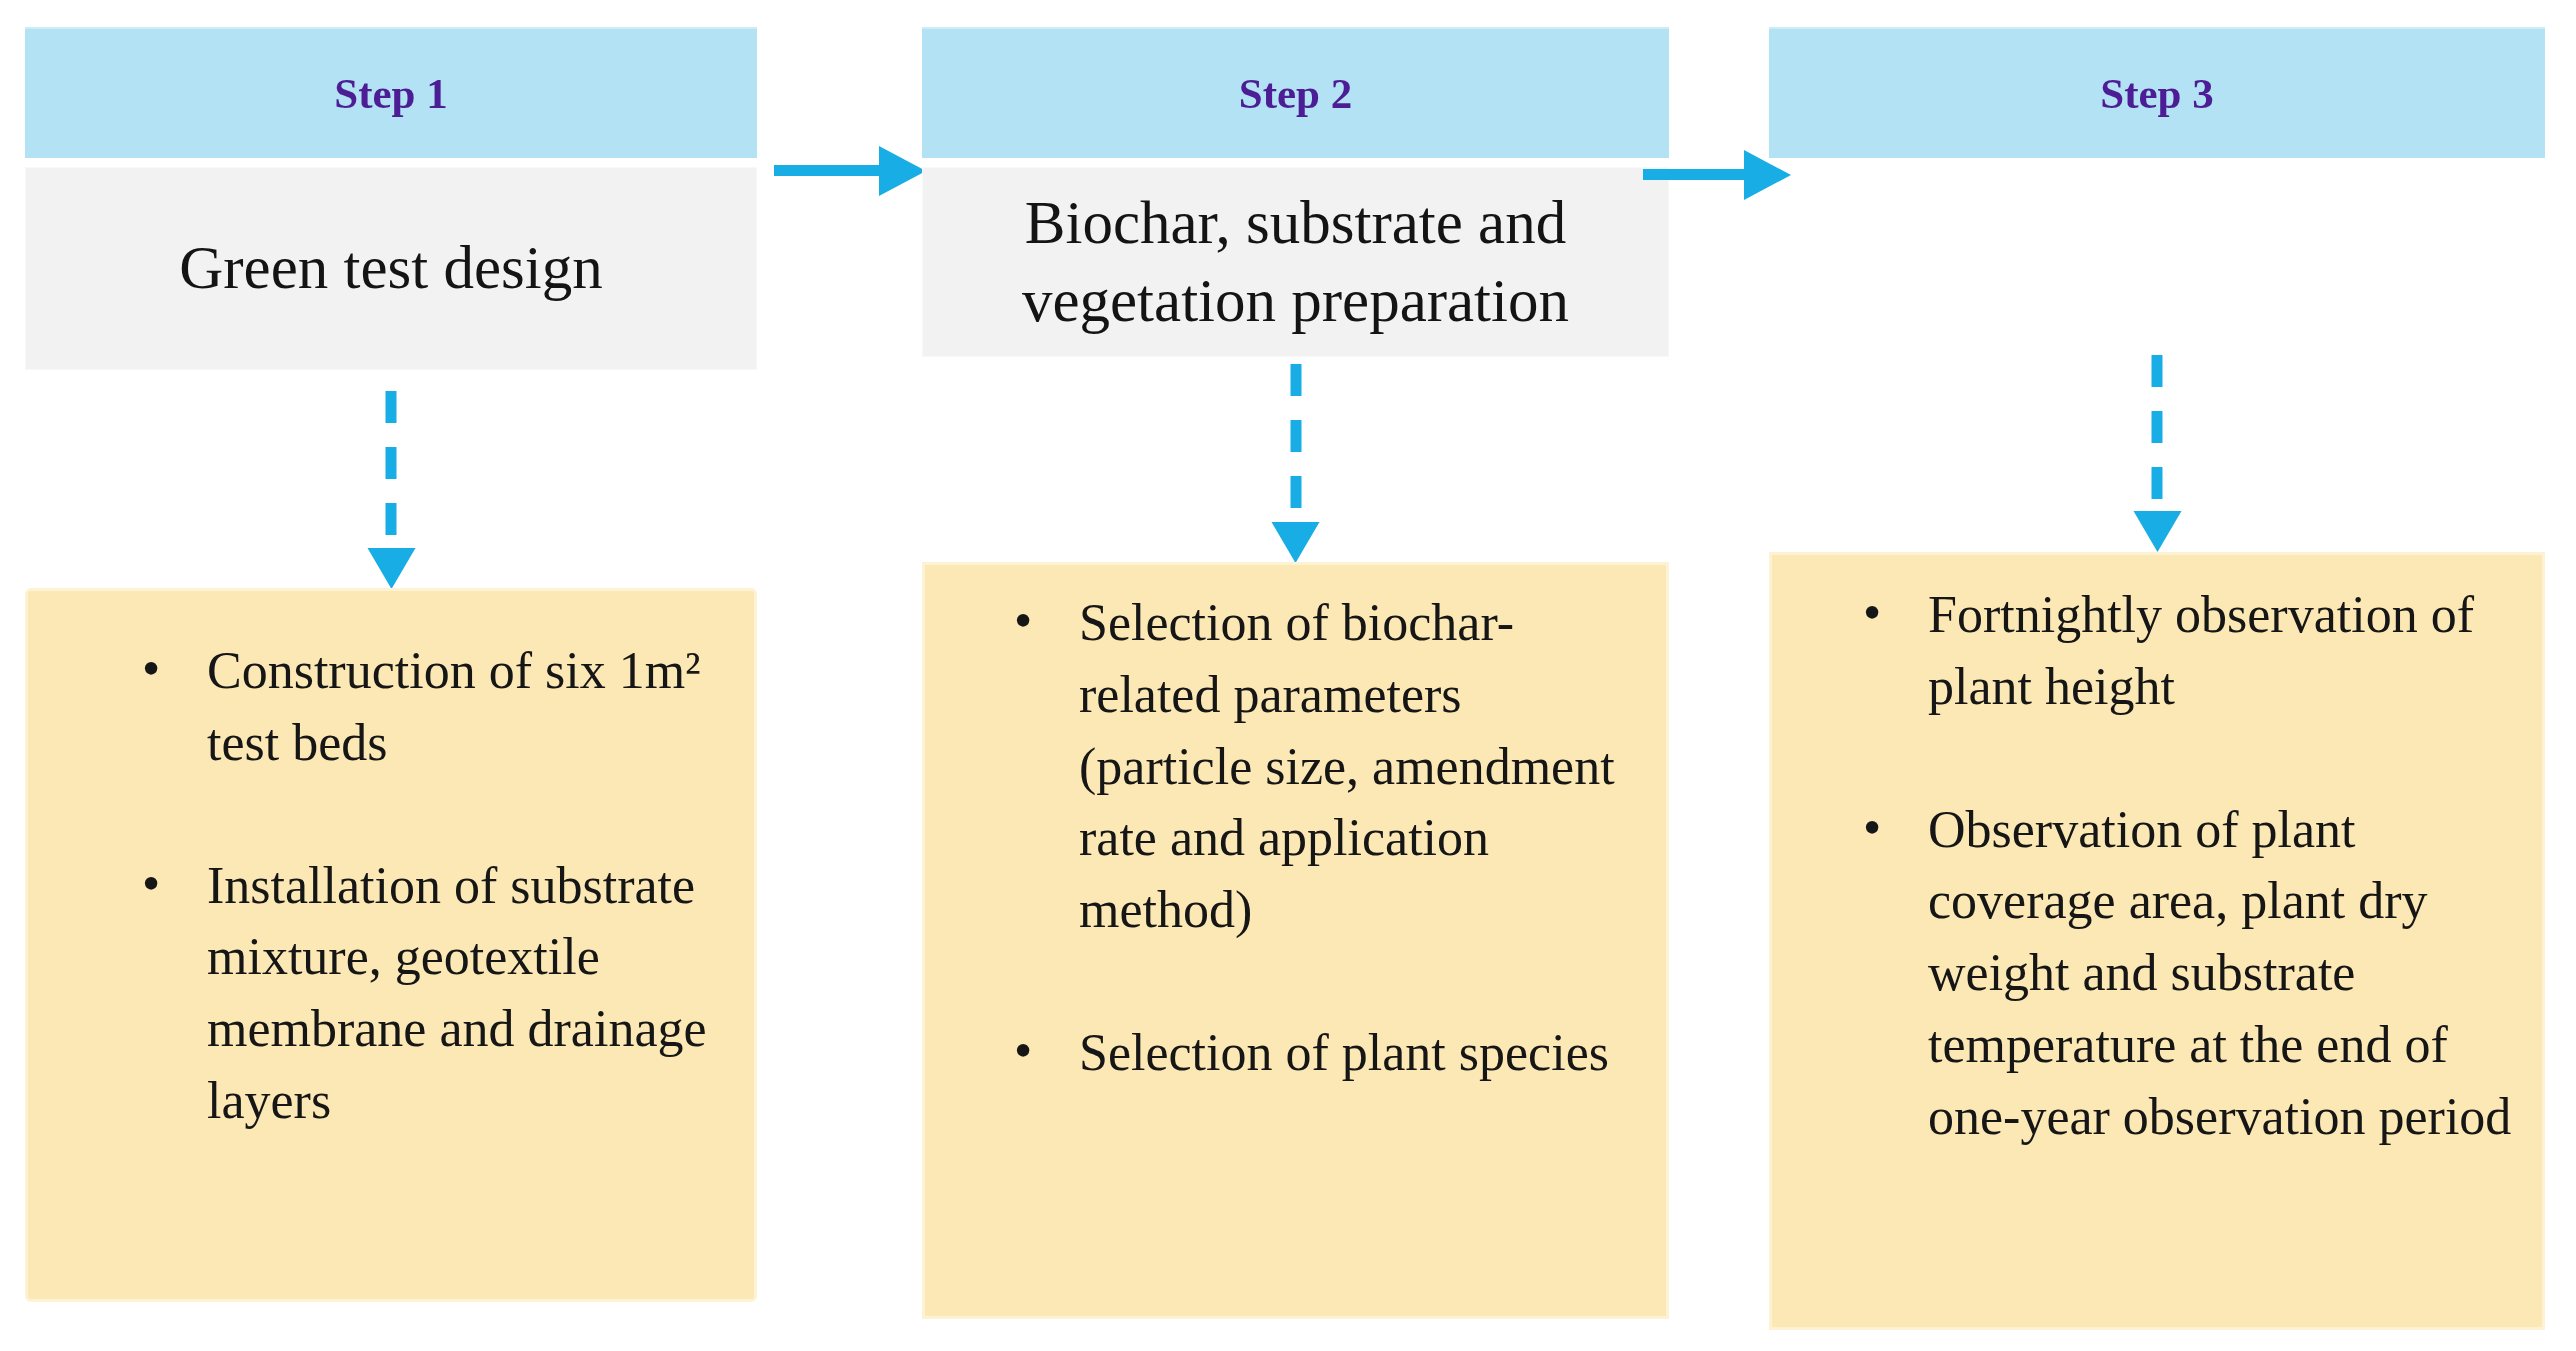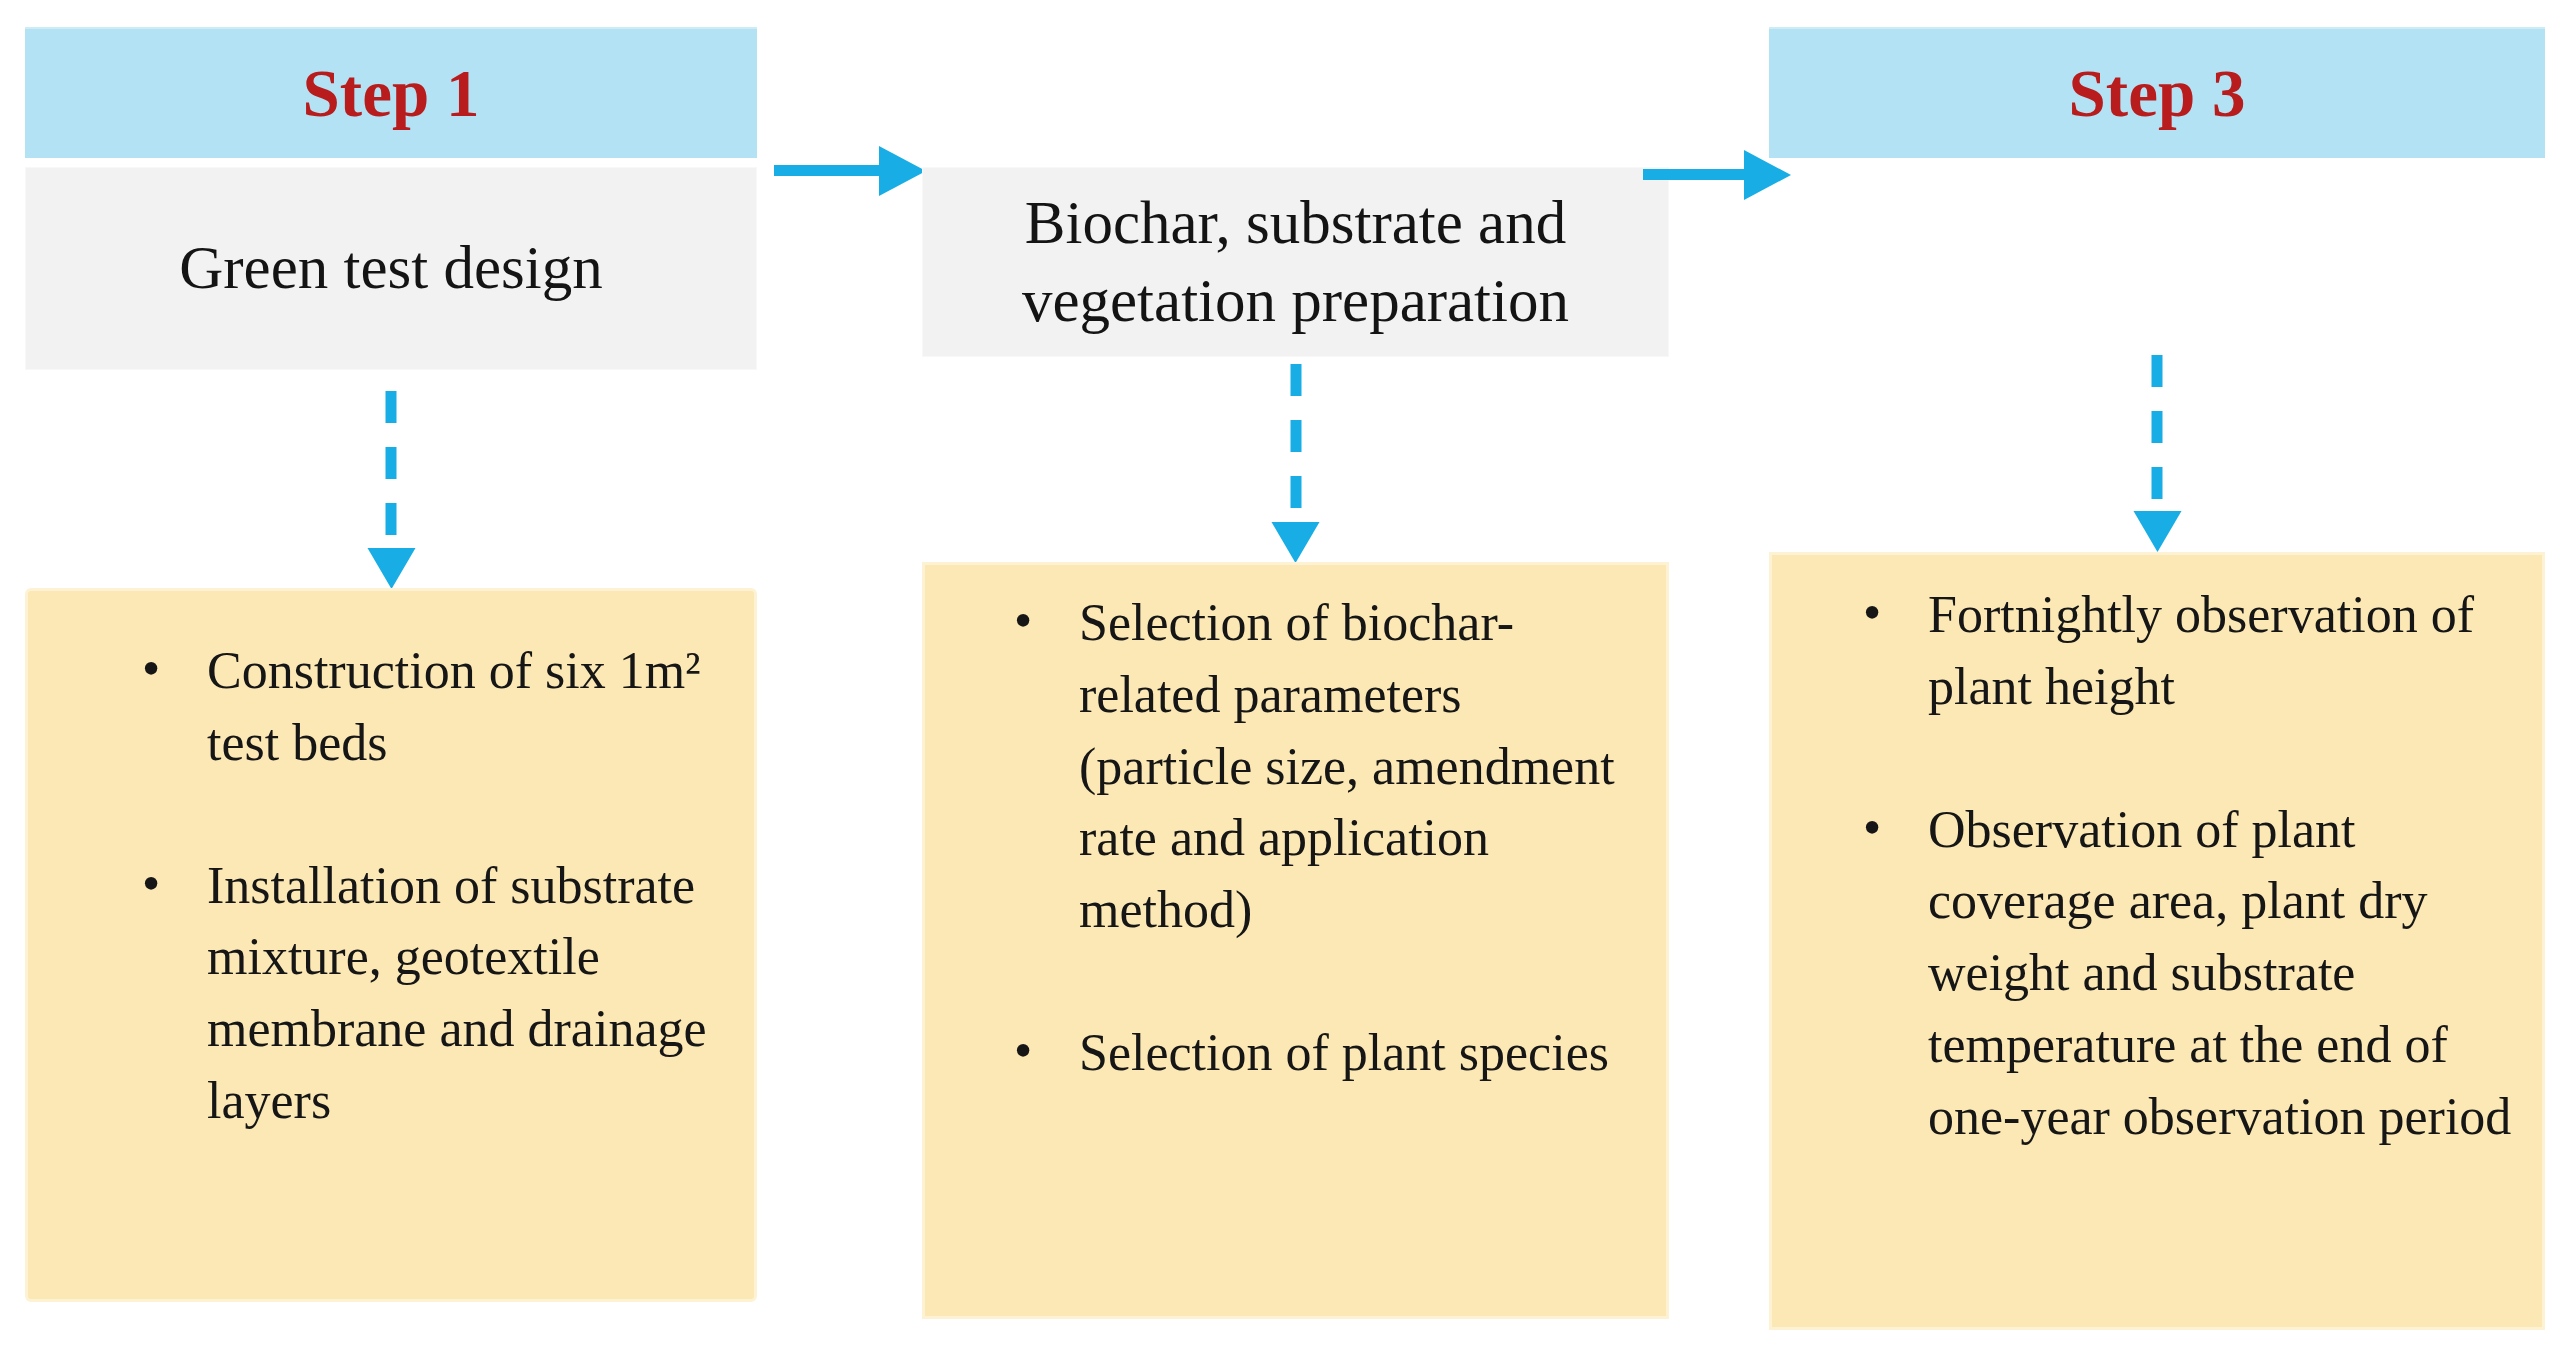--- a/index.html
+++ b/index.html
@@ -22,21 +22,21 @@
   .col{position:absolute;top:0;height:100%;}
   .c1{left:25px;width:732px;}
   .c2{left:922px;width:747px;}
   .c3{left:1769px;width:776px;}
 
   .step-header{
     position:absolute;top:27px;left:0;right:0;height:129px;
     background:var(--header-bg);
     border-top:2.5px solid #CDECf8;
     display:flex;align-items:center;justify-content:center;
-    font-size:67px;font-weight:bold;color:#b91c1c;
+    font-size:43px;font-weight:bold;color:#4c1d95;
   }
   .step-desc{
     position:absolute;top:167px;left:0;right:0;
     background:var(--description-bg);
     border:1.7px solid #f8f8f8;
     display:flex;align-items:center;justify-content:center;
     text-align:center;font-size:61px;line-height:1.28;color:#141414;
     padding:0 25px;box-sizing:border-box;
   }
   .c1 .step-desc{height:203px;}
@@ -113,20 +113,21 @@
       </ul>
     </div>
   </section>
 
   <div class="harrow" id="arrow-1">
     <span class="shaft"></span>
     <span class="head"></span>
   </div>
 
   <section class="col c2">
+    <div class="step-header">Step 2</div>
     <div class="step-desc">Biochar, substrate and vegetation preparation</div>
     <div class="varrow">
       <span class="dash-line"></span>
       <span class="tri-down"></span>
     </div>
     <div class="details">
       <ul>
         <li>Selection of biochar-related parameters (particle size, amendment rate and application method)</li>
         <li>Selection of plant species</li>
       </ul>

